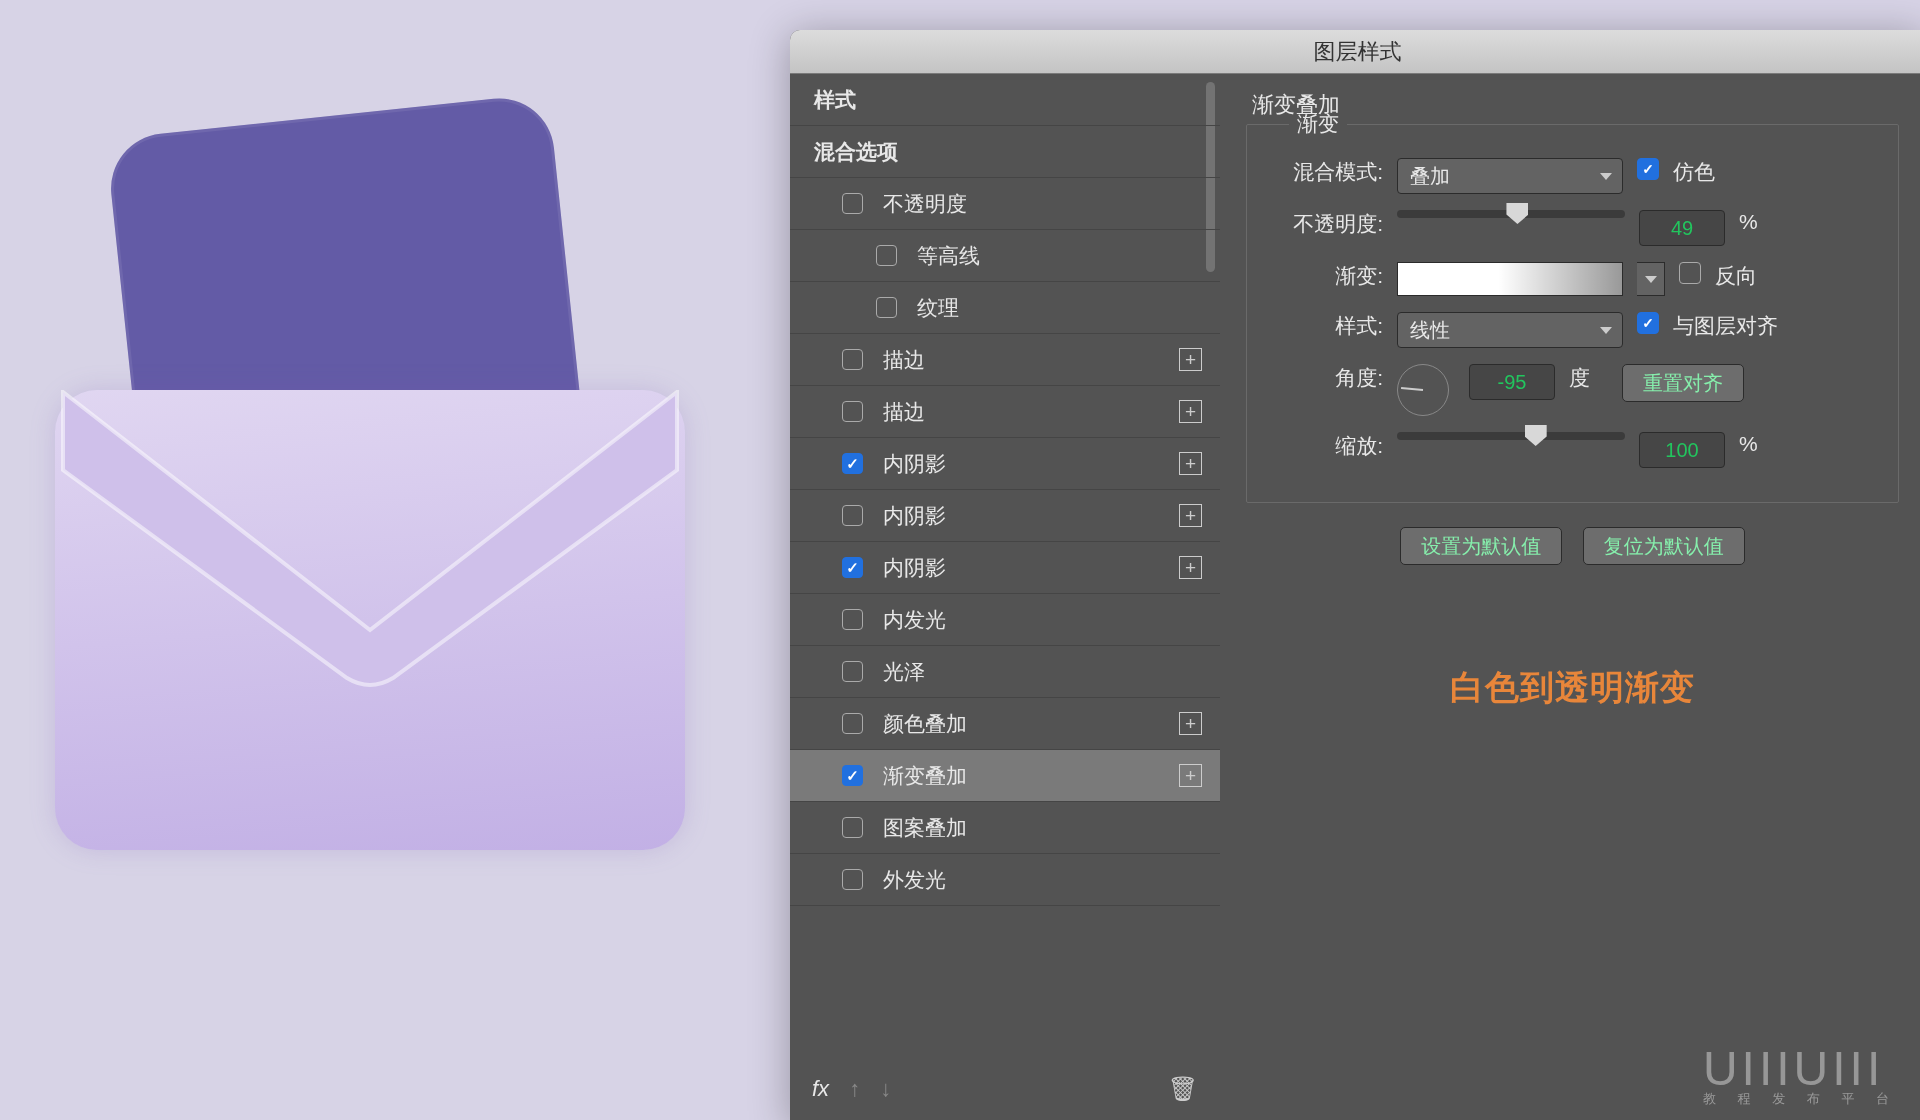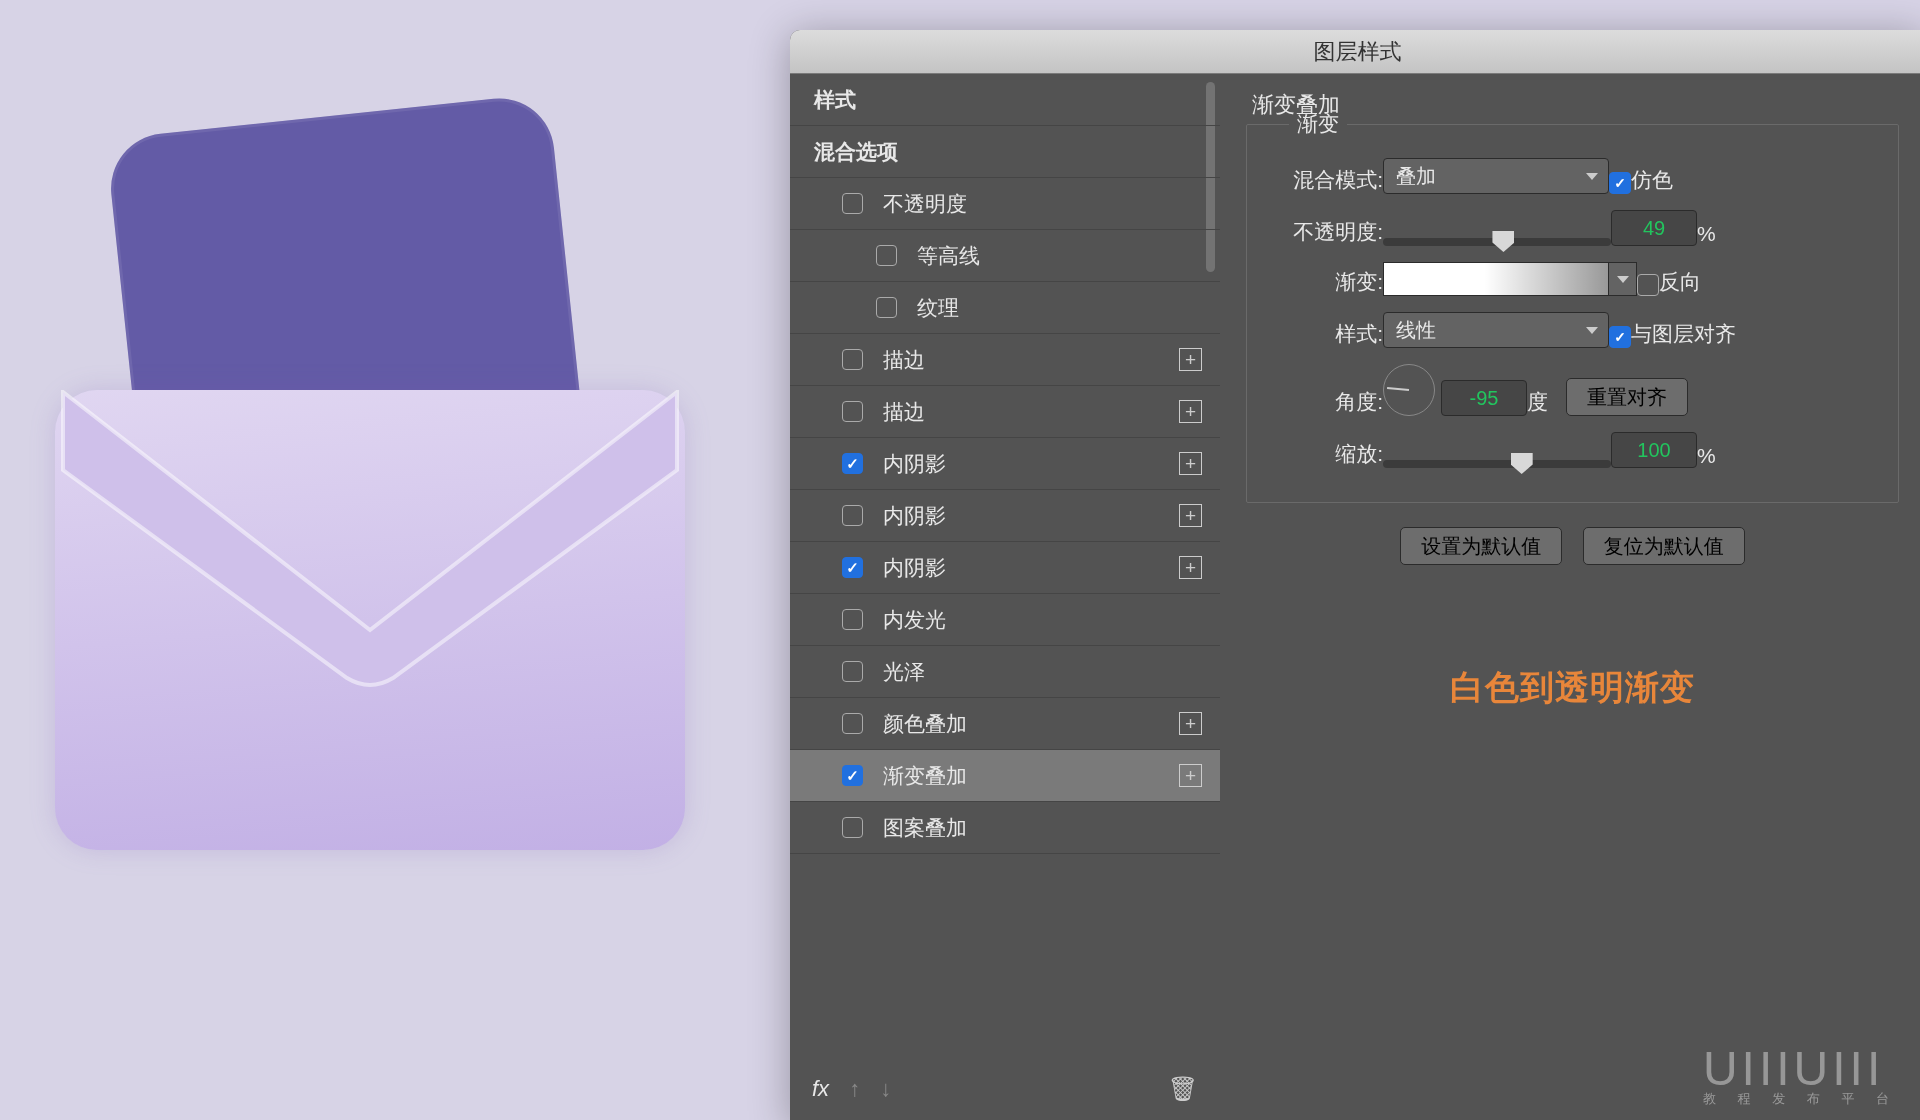--- a/index.html
+++ b/index.html
@@ -24,39 +24,39 @@
 .cb.blue::after{content:"✓";color:#fff;font-size:15px;font-weight:bold}
 .plus{position:absolute;right:18px;width:23px;height:23px;border:1.5px solid #ccc;display:flex;align-items:center;justify-content:center;font-size:19px;color:#ccc}
 .footer{position:absolute;bottom:12px;left:0;right:0;height:48px;display:flex;align-items:center;padding:0 22px;gap:20px}
 .fx{font-style:italic;font-size:22px}
 .arr{font-size:22px;color:#888}
 .trash{margin-left:auto;font-size:24px;color:#ccc}
 .rcol{flex:1;padding:16px 26px;position:relative}
 .field-title{font-size:22px;margin-bottom:4px;margin-left:6px}
 .fieldset{border:1px solid #6a6a6a;border-radius:2px;padding:20px 18px 18px;margin-top:-14px}
 .legend{font-size:21px;padding:0 8px;margin-left:24px}
-.frow{display:flex;align-items:flex-end;margin-bottom:16px;}
+.frow{display:flex;align-items:flex-start;margin-bottom:16px;gap:14px}
 .lbl{width:118px;text-align:right;font-size:21px}
 .select{background:#636363;border:1px solid #2b2b2b;height:36px;border-radius:4px;display:flex;align-items:center;padding:0 12px;font-size:20px;position:relative;flex:1;max-width:226px}
 .select::after{content:"";position:absolute;right:10px;width:0;height:0;border-left:6px solid transparent;border-right:6px solid transparent;border-top:7px solid #ccc}
 .scb{width:22px;height:22px;border:1.5px solid #aaa;border-radius:4px;display:flex;align-items:center;justify-content:center}
 .scb.on{background:#2170df;border-color:#2170df}
 .scb.on::after{content:"✓";color:#fff;font-size:14px;font-weight:bold}
 .sl{font-size:21px}
 .slider{flex:1;max-width:228px;height:8px;background:#3b3b3b;border-radius:4px;position:relative}
 .slider .thumb{position:absolute;width:22px;height:21px;background:#d8d8d8;top:-7px;clip-path:polygon(0 0,100% 0,100% 55%,50% 100%,0 55%)}
 .numbox{width:86px;height:36px;background:#464646;border:1px solid #2b2b2b;border-radius:4px;color:#22c55e;text-align:center;font-size:20px;line-height:34px}
 .pct{font-size:21px}
 .gradbox{flex:1;max-width:226px;height:34px;border:1px solid #2b2b2b;background:linear-gradient(to right,#fff,#fff 45%,rgba(255,255,255,.5),rgba(255,255,255,0));background-color:#999;position:relative}
 .gradbox::before{content:"";position:absolute;inset:0;background:repeating-conic-gradient(#888 0 25%,#aaa 0 50%) 0 0/14px 14px;z-index:-1}
 .dd{width:28px;height:34px;background:#636363;border:1px solid #2b2b2b;border-left:none;display:flex;align-items:center;justify-content:center}
 .dd::after{content:"";width:0;height:0;border-left:6px solid transparent;border-right:6px solid transparent;border-top:7px solid #ccc}
 .dial{width:52px;height:52px;border-radius:50%;border:1.5px solid #888;position:relative;margin-right:6px}
 .dial::after{content:"";position:absolute;width:2px;height:22px;background:#ccc;left:24px;top:25px;transform-origin:top;transform:rotate(95deg)}
-.btn{background:#6d6d6d;border:1px solid #2b2b2b;border-radius:5px;height:38px;padding:0 20px;font-size:20px;color:#000000;line-height:36px;display:inline-block}
+.btn{background:#6d6d6d;border:1px solid #2b2b2b;border-radius:5px;height:38px;padding:0 20px;font-size:20px;color:#86efac;line-height:36px;display:inline-block}
 .btns-row{text-align:center;margin-top:24px}
 .btns-row .btn{margin:0 8px}
 .note{color:#e8863a;font-size:34px;text-align:center;margin-top:100px;letter-spacing:1px;font-weight:700}
 .watermark{position:absolute;right:22px;bottom:12px;color:rgba(255,255,255,.4);font-size:48px;letter-spacing:4px;font-weight:300}
 .watermark small{display:block;font-size:13px;letter-spacing:9px;margin-top:-6px}
 </style>
 </head>
 <body>
 
 <div class="mail-icon">
@@ -129,20 +129,24 @@
           </div>
           <div class="row child sel">
             <div class="cb blue"></div>
             <span>渐变叠加</span>
             <div class="plus">+</div>
           </div>
           <div class="row child">
             <div class="cb"></div>
             <span>图案叠加</span>
           </div>
+          <div class="row child">
+            <div class="cb"></div>
+            <span>外发光</span>
+          </div>
         </div>
       <div class="footer">
         <span class="fx">fx</span>
         <span class="arr">↑</span>
         <span class="arr">↓</span>
         <span class="trash">🗑</span>
       </div>
     </div>
 
     <div class="rcol">

